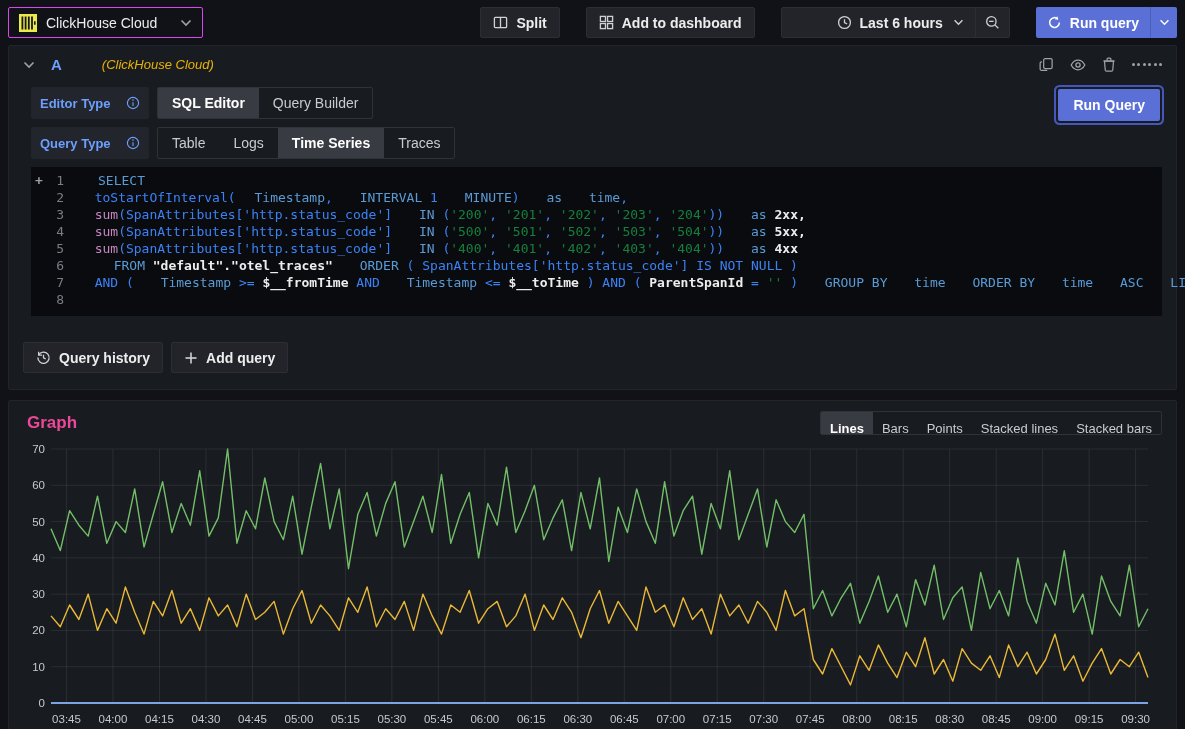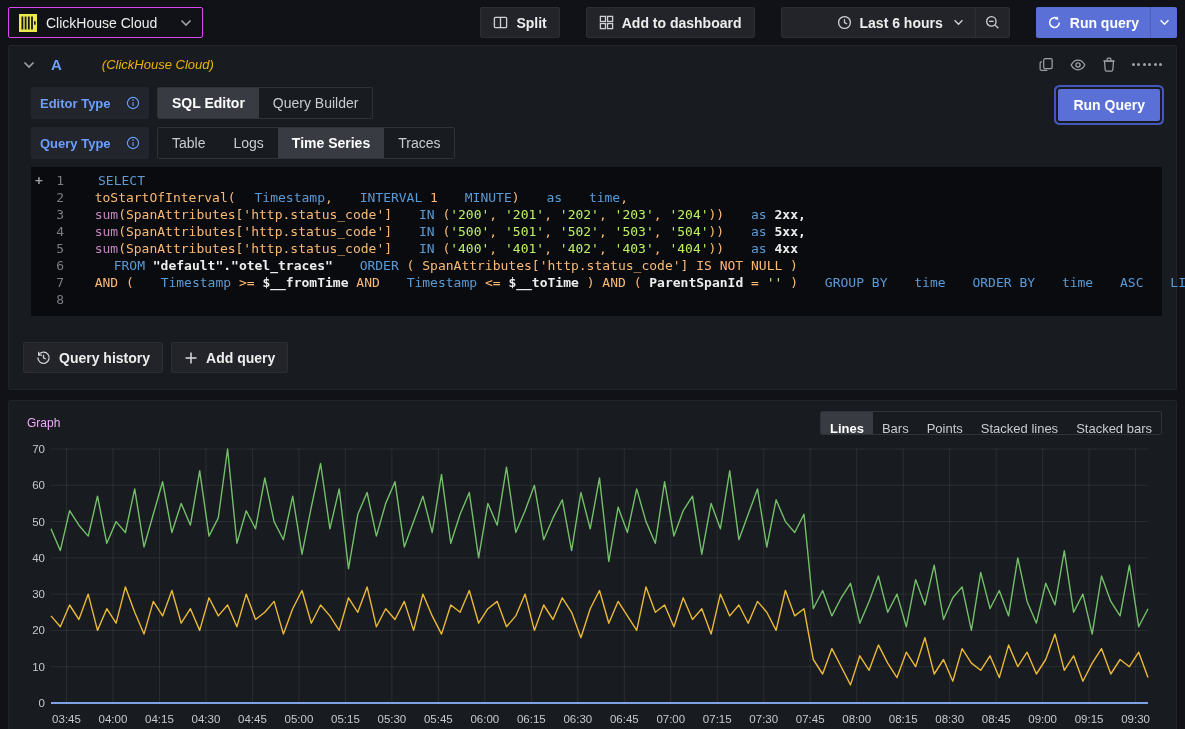--- a/index.html
+++ b/index.html
@@ -48,33 +48,33 @@
   .seg-item { display:flex; align-items:center; padding:0 14px; font-size:14px; color:#c9cbd1; cursor:pointer; white-space:nowrap; }
   .seg-item.active { background:#383b42; color:#fff; font-weight:700; }
   .run-query-btn { position:absolute; top:6px; right:16px; height:32px; padding:0 15px; background:#5a70d6; color:#fff; font-weight:700; font-size:14px; border:none; border-radius:2px; cursor:pointer; box-shadow:0 0 0 2px #181b1f, 0 0 0 4px #4457bd; font-family:"Liberation Sans",sans-serif; }
 
   .code-editor { margin-top:8px; background:#0a0b0e; padding:5px 0 8px; font-family:"DejaVu Sans Mono","Liberation Mono",monospace; font-size:13px; line-height:17px; min-height:141px; cursor:text; }
   .code-line { display:flex; }
   .gutter { width:48px; flex:none; display:flex; color:#7a7d84; user-select:none; }
   .gutter .plus { width:16px; text-align:center; color:#9a9da3; font-weight:700; }
   .gutter .num { flex:1; text-align:right; padding-right:15px; }
   .code-text { white-space:pre; }
-  .tk-d { color:#fdba74; }
+  .tk-d { color:#3b82f6; }
   .tk-k { color:#5a9bd6;margin-left:19px; }
   .tk-f { color:#c586c0; }
-  .tk-s { color:#bef264; }
+  .tk-s { color:#15803d; }
   .tk-n { color:#b5cea8; }
   .tk-b { color:#ededee; font-weight:700; }
 
   .qp-footer { display:flex; gap:8px; padding:12px 14px 2px 14px; margin-bottom:14px; }
 
   
   .graph-panel { margin:10px 8px 0; background:#181b1f; border:1px solid #212429; border-radius:2px; padding:8px 12px 6px; height:360px; }
   .gp-header { display:flex; justify-content:space-between; align-items:center; margin:2px 2px 2px 6px; }
-  .gp-title { font-size:12px; font-weight:400; color:#f0abfc; }
+  .gp-title { font-size:17px; font-weight:700; color:#ec4899; }
   .modes .seg-item { padding:16px 9px; font-size:13px; }
   .modes.seg-group { height:24px; }
   #chart text { font-family:"Liberation Sans",sans-serif; }
 </style>
 </head>
 <body>
 
 <div class="topbar">
   <div class="ds-picker">
     <span>

